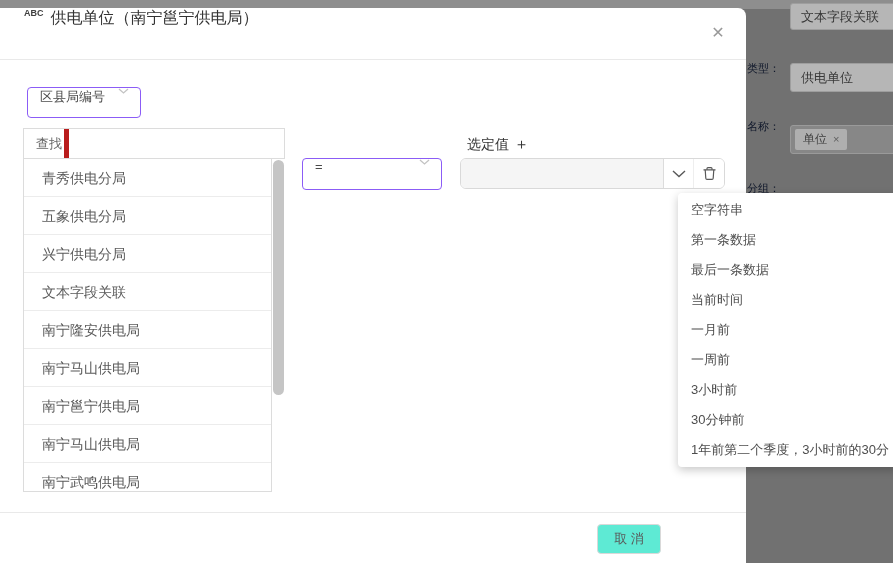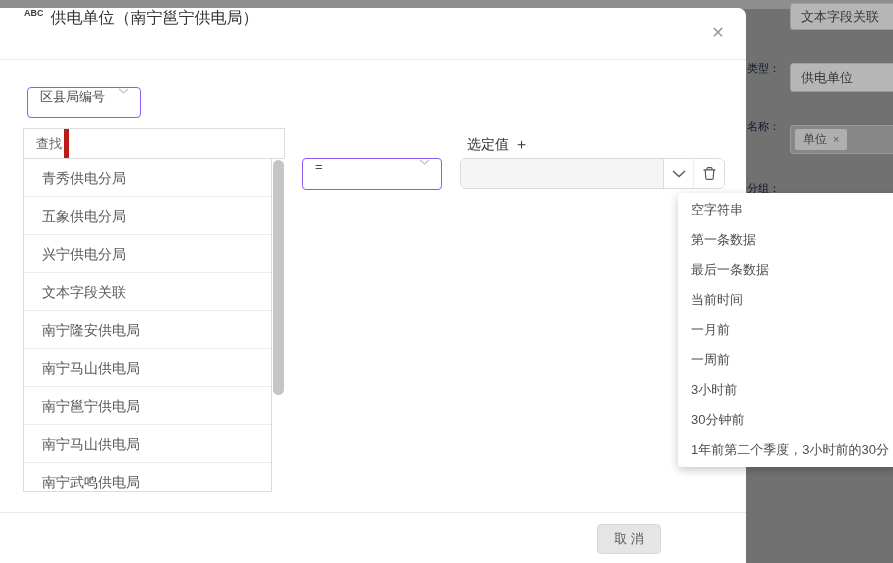--- a/index.html
+++ b/index.html
@@ -112,21 +112,21 @@
     width: 30px; height: 100%; display: flex; align-items: center; justify-content: center;
     background: #fff; cursor: pointer; border: none;
   }
   .vg-btn.mid { border-right: 1px solid #eee; }
 
   .footer-divider {
     position: absolute; left: 0; top: 504px; width: 746px; border-top: 1px solid #e9e9e9;
   }
   .cancel-btn {
     position: absolute; left: 597px; top: 516px; width: 64px; height: 30px;
-    border: 1px solid #d9d9d9; border-radius: 4px; background: #e5e5e5;
+    border: 1px solid #d9d9d9; border-radius: 4px; background: #5eead4;
     font-size: 13px; color: #595959; cursor: pointer; white-space: nowrap;
     display: flex; align-items: center; justify-content: center;
     font-family: "Liberation Sans", "DejaVu Sans", sans-serif;
   }
 
   
   .dropdown {
     position: absolute; left: 662px; top: 193px; width: 222px; z-index: 10;
     background: #fff; border-radius: 4px; padding: 2px 0;
     box-shadow: 0 3px 10px rgba(0,0,0,0.22);

